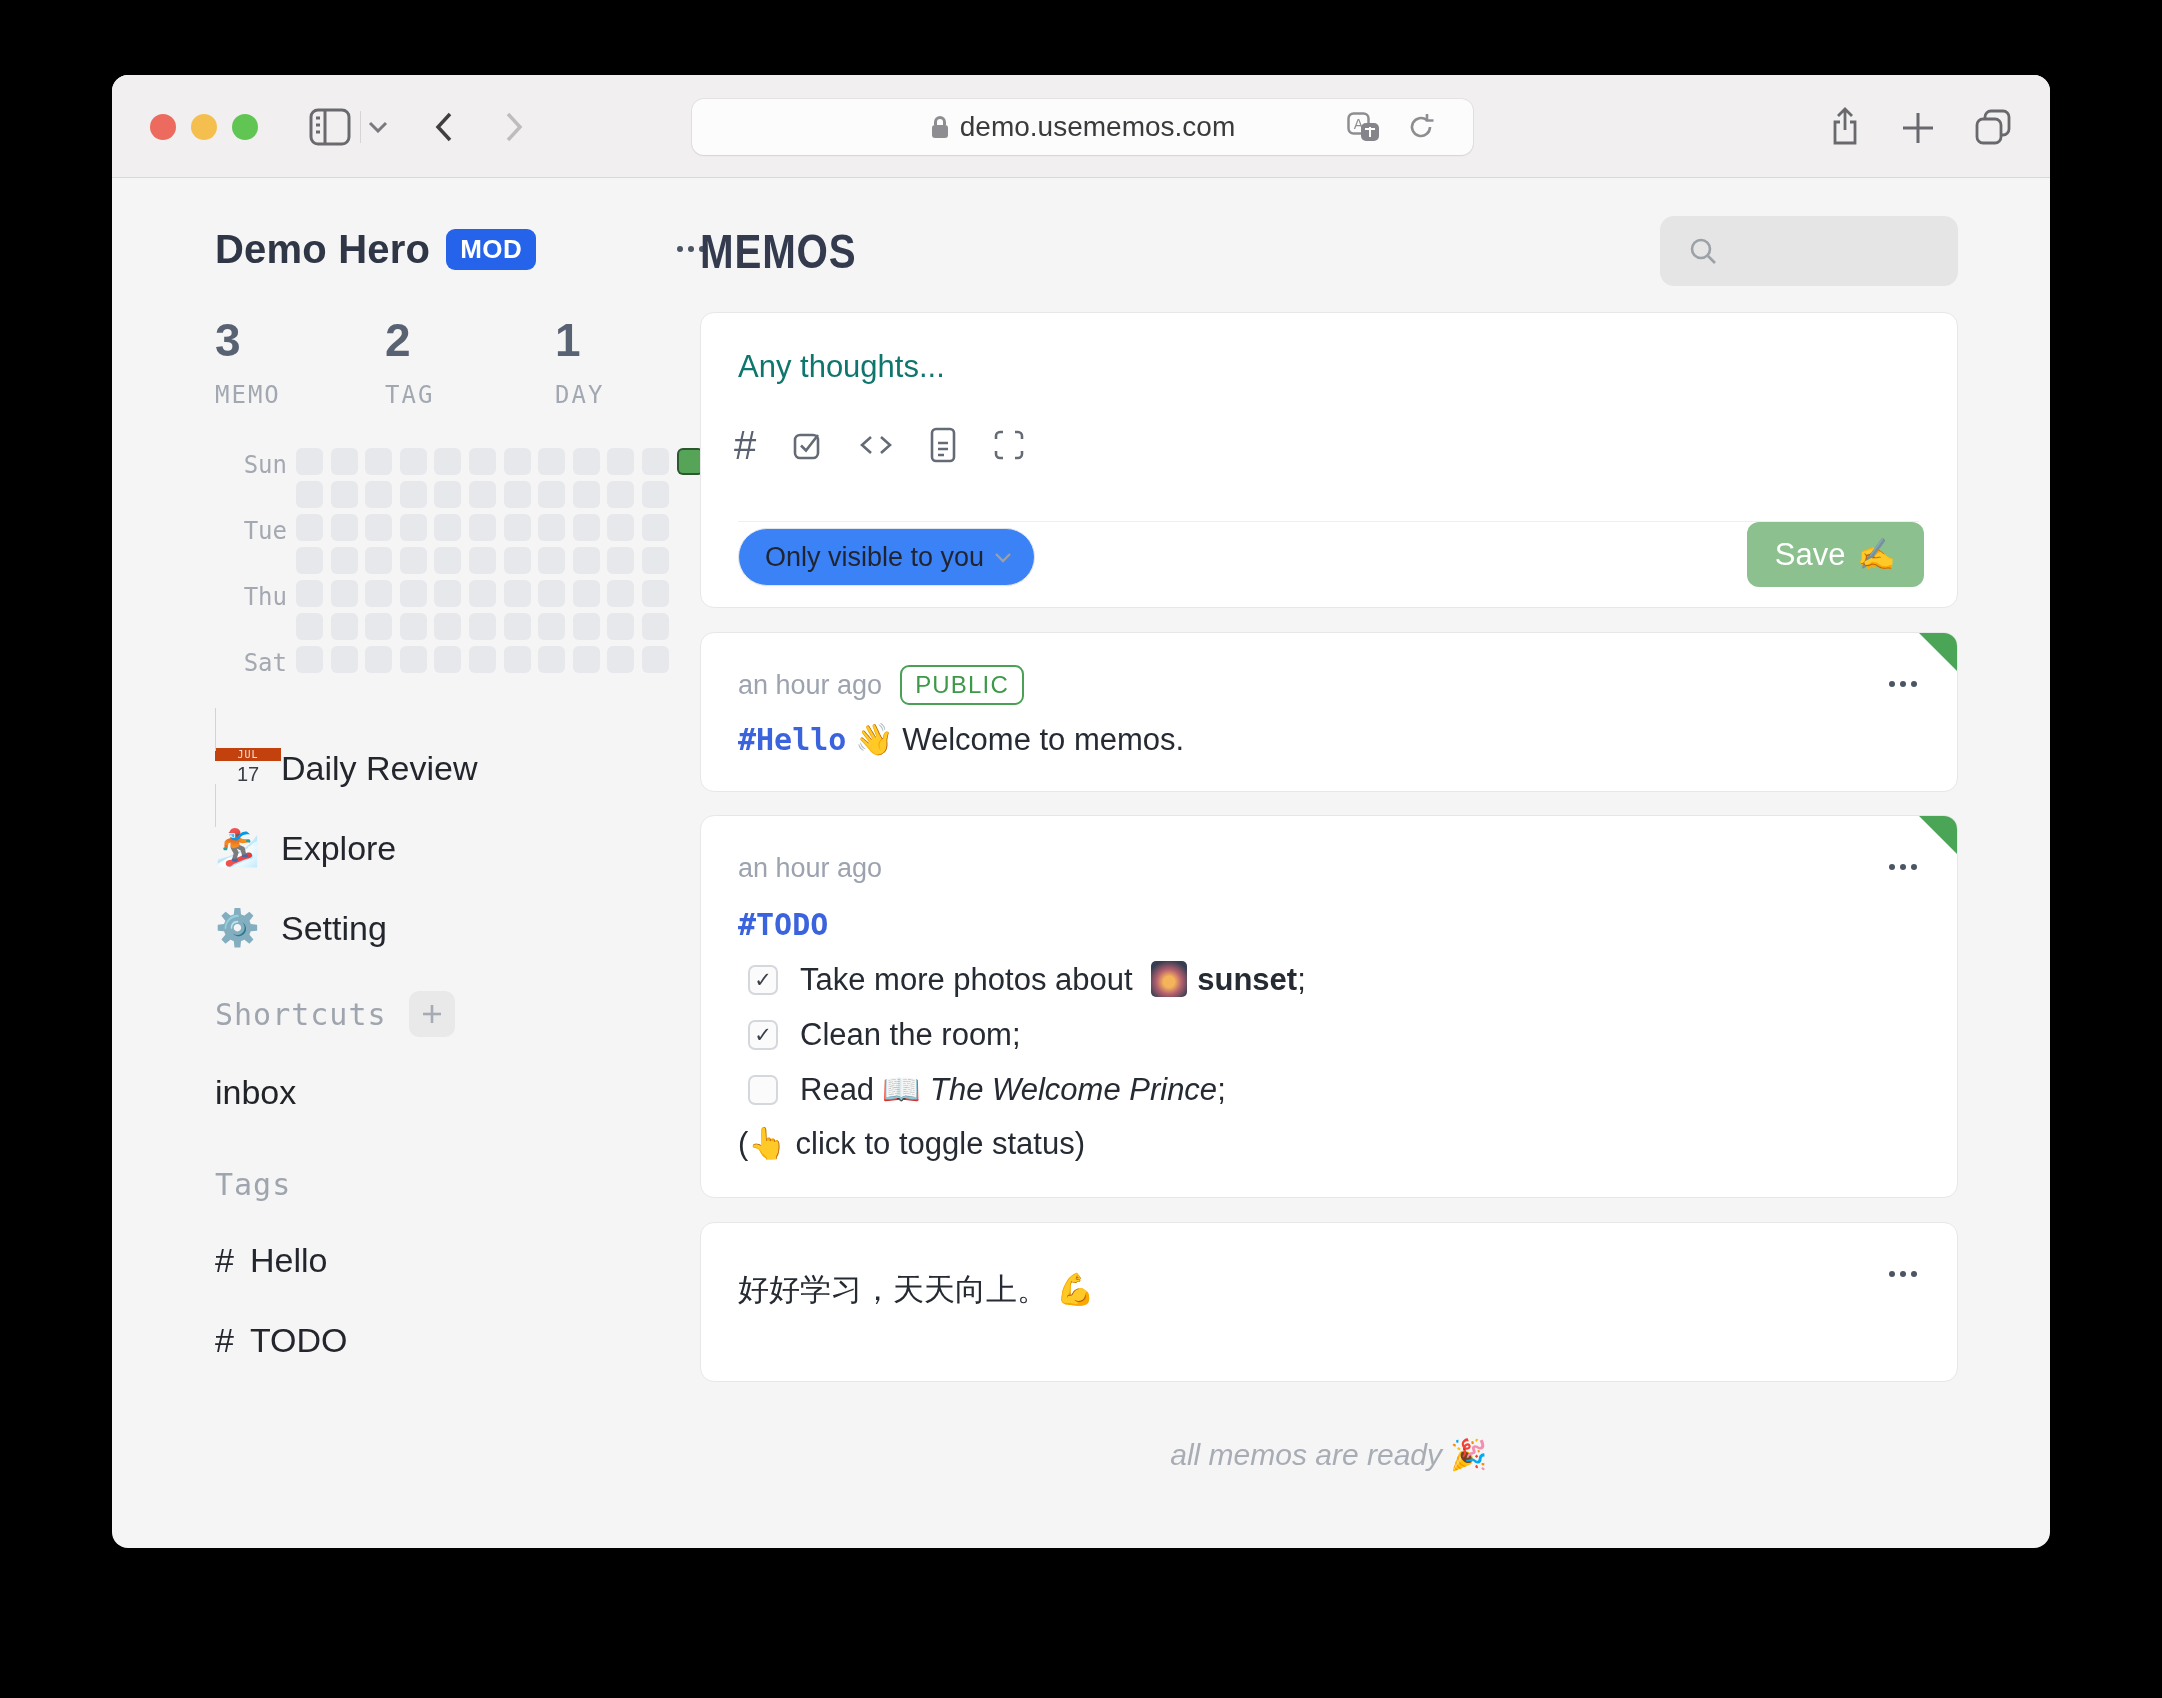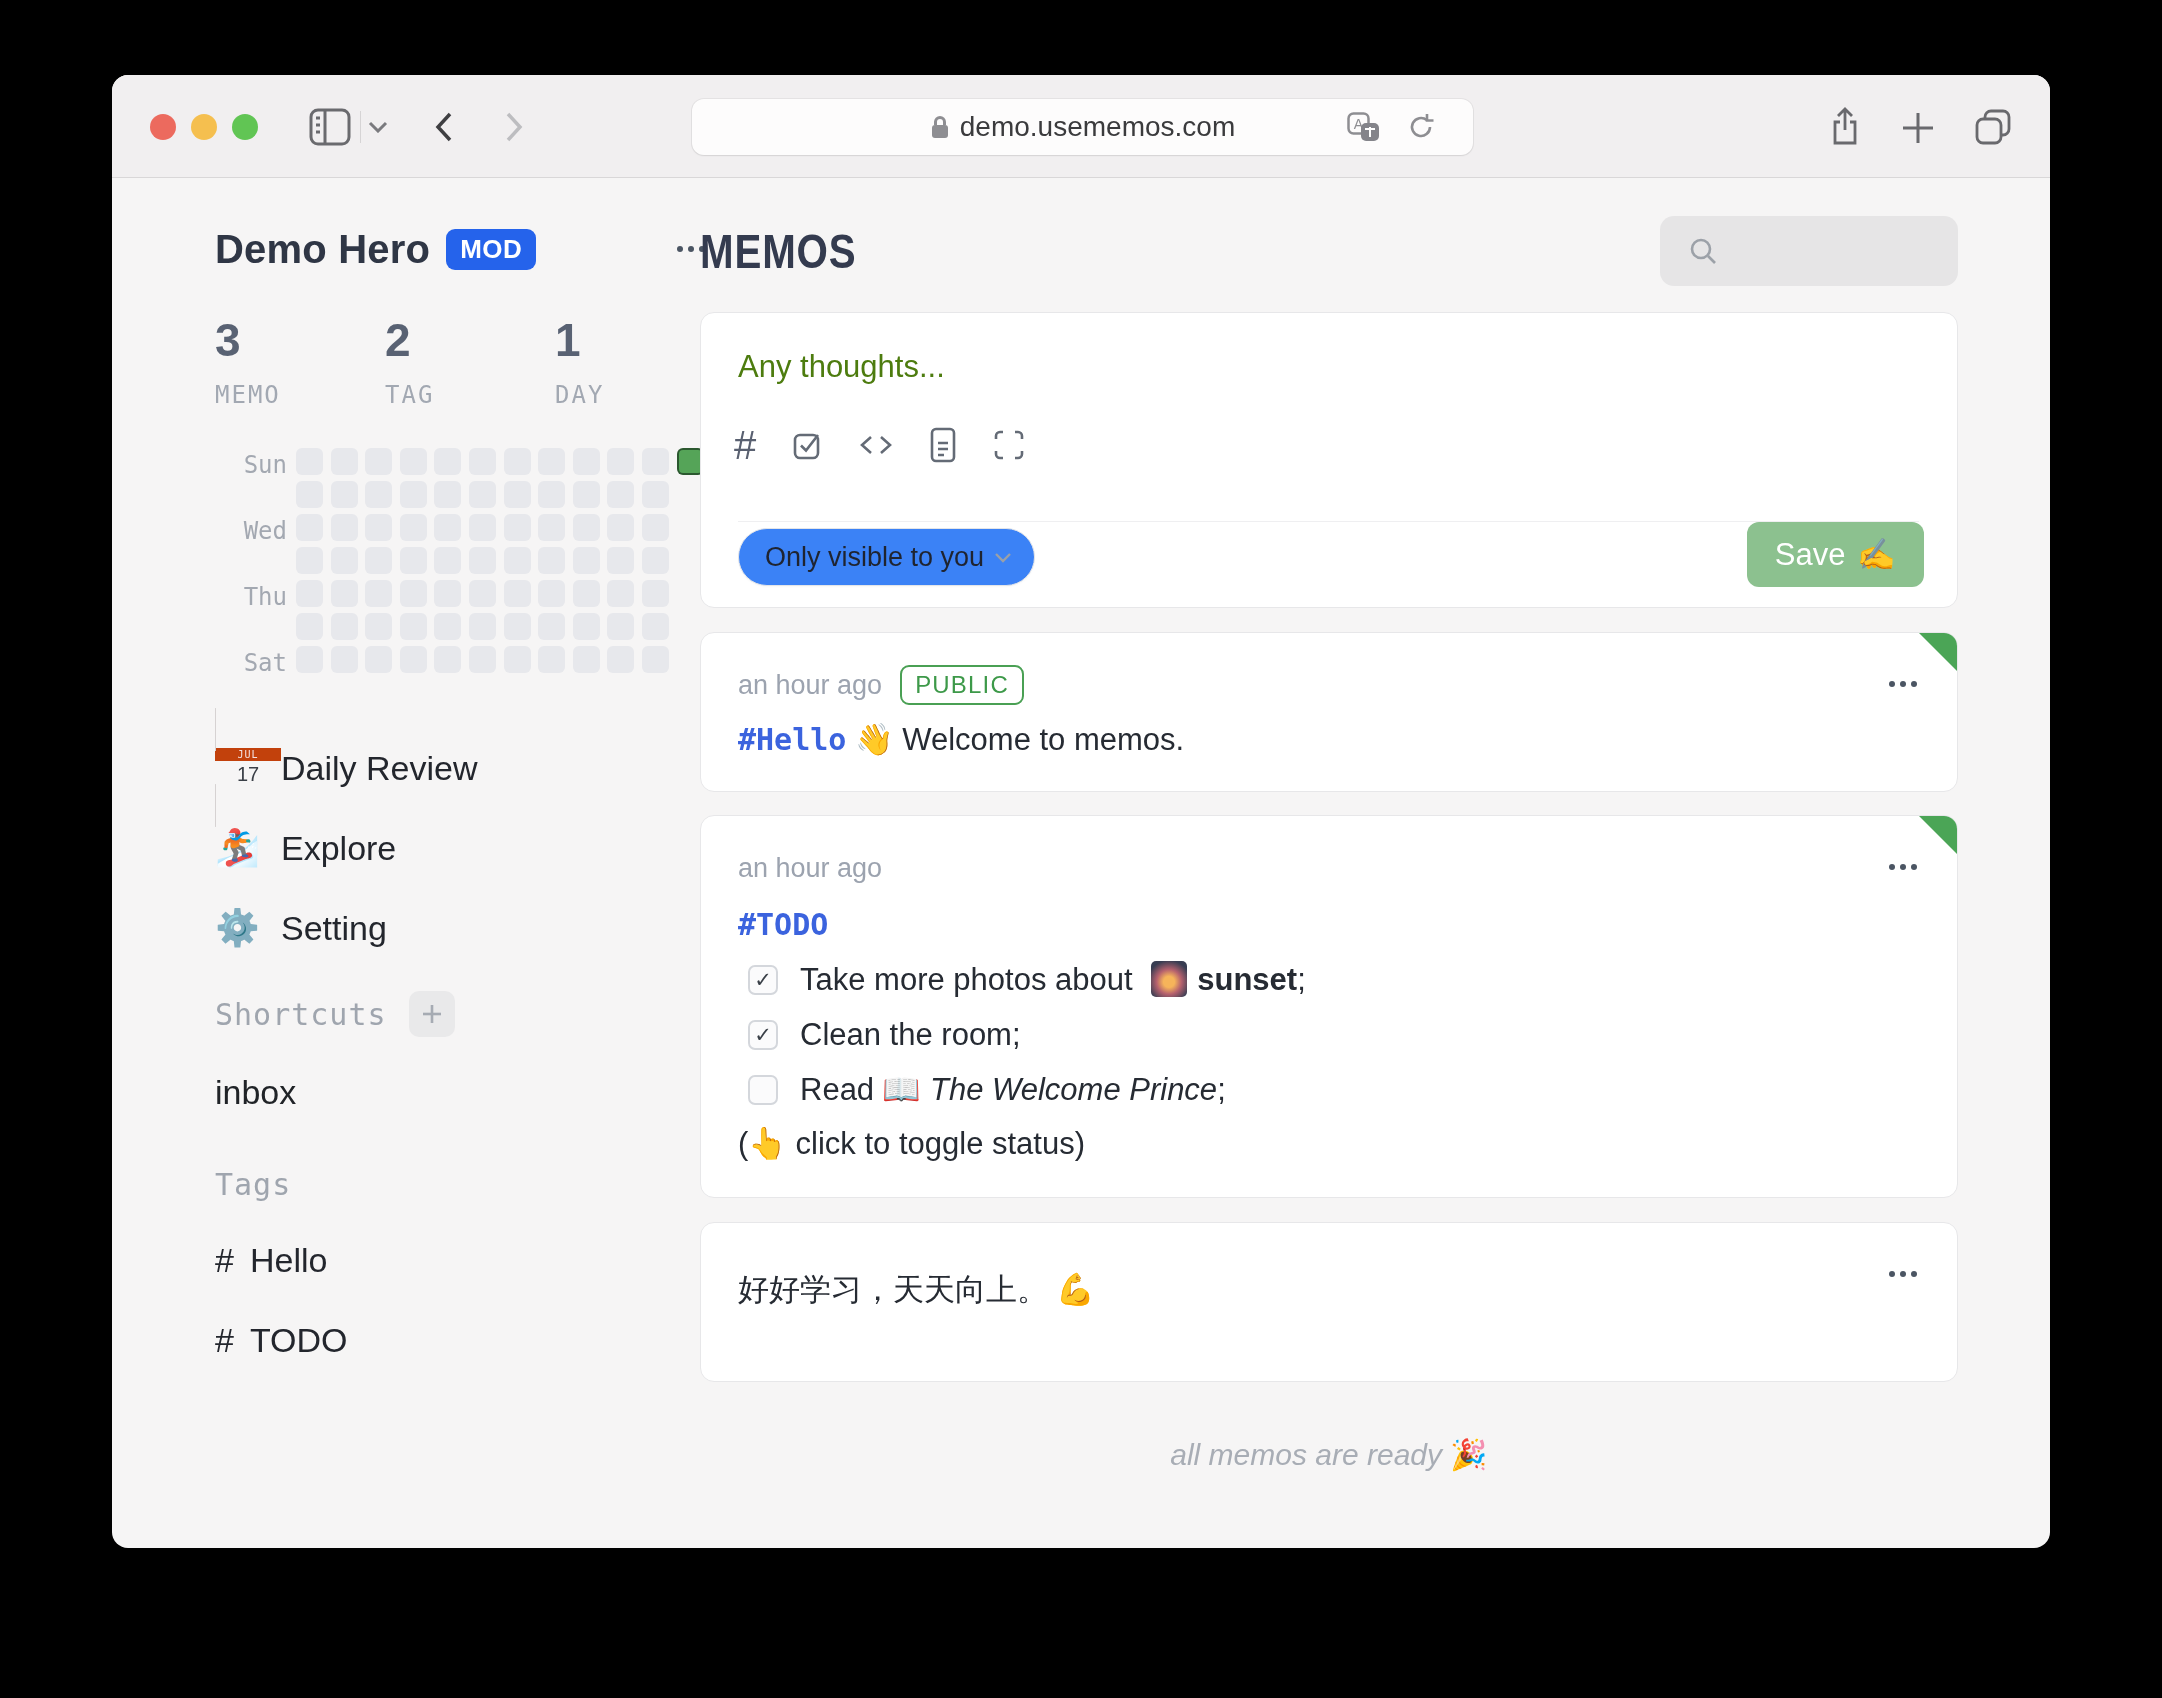--- a/index.html
+++ b/index.html
@@ -74,21 +74,21 @@
   .page-title { position:absolute; left:0; top:8px; font-size:48px; font-weight:700;
                 color:#343B4F; transform:scaleX(.84); transform-origin:left;
                 letter-spacing:1px; }
   .searchbox { position:absolute; right:0; top:0; width:298px; height:70px;
                background:#E6E5E6; border-radius:14px; display:flex; align-items:center;
                padding-left:28px; gap:14px; }
 
   .card { position:absolute; left:0; width:1258px; background:#FFFFFF;
           border:1px solid #E7E7E9; border-radius:14px; overflow:hidden; }
   .editor { top:134px; height:296px; }
-  .editor .placeholder { position:absolute; left:37px; top:36px; font-size:31px; color:#4d7c0f; }
+  .editor .placeholder { position:absolute; left:37px; top:36px; font-size:31px; color:#0f766e; }
   .editor .tools { position:absolute; left:33px; top:112px; display:flex; gap:34px; align-items:center; }
   .hash-glyph { font-size:40px; color:#596070; line-height:40px; }
   .editor .divider { position:absolute; left:37px; right:38px; top:208px; height:1px; background:#EFEFF1; }
   .vis-pill { position:absolute; left:37px; top:215px; height:58px; border-radius:29px;
               border:1px solid #E3E5E9; background:#3b82f6; display:flex; align-items:center;
               gap:10px; padding:0 22px 0 26px; font-size:27px; color:#1F2430;
               box-shadow:0 1px 2px rgba(0,0,0,.03); }
   .save-btn { position:absolute; right:33px; top:209px; height:65px; border:none; border-radius:12px;
               background:#8CC18F; color:#FFFFFF; font-size:31px; display:flex; align-items:center;
               gap:12px; padding:0 28px; font-family:inherit; }
@@ -224,21 +224,21 @@
         <div class="l mono">TAG</div>
       </div>
       <div class="stat">
         <div class="v">1</div>
         <div class="l mono">DAY</div>
       </div>
     </div>
 
     <div class="heatmap" style="left:79px;">
       <span class="hm-label mono" style="top:3px;">Sun</span>
-      <span class="hm-label mono" style="top:69px;">Wed</span>
+      <span class="hm-label mono" style="top:69px;">Tue</span>
       <span class="hm-label mono" style="top:135px;">Thu</span>
       <span class="hm-label mono" style="top:201px;">Sat</span>
       <div class="hm-grid">
           <div class="hm-cell" style="left: 0px; top: 0px;"></div>
           <div class="hm-cell" style="left: 0px; top: 33px;"></div>
           <div class="hm-cell" style="left: 0px; top: 66px;"></div>
           <div class="hm-cell" style="left: 0px; top: 99px;"></div>
           <div class="hm-cell" style="left: 0px; top: 132px;"></div>
           <div class="hm-cell" style="left: 0px; top: 165px;"></div>
           <div class="hm-cell" style="left: 0px; top: 198px;"></div>

